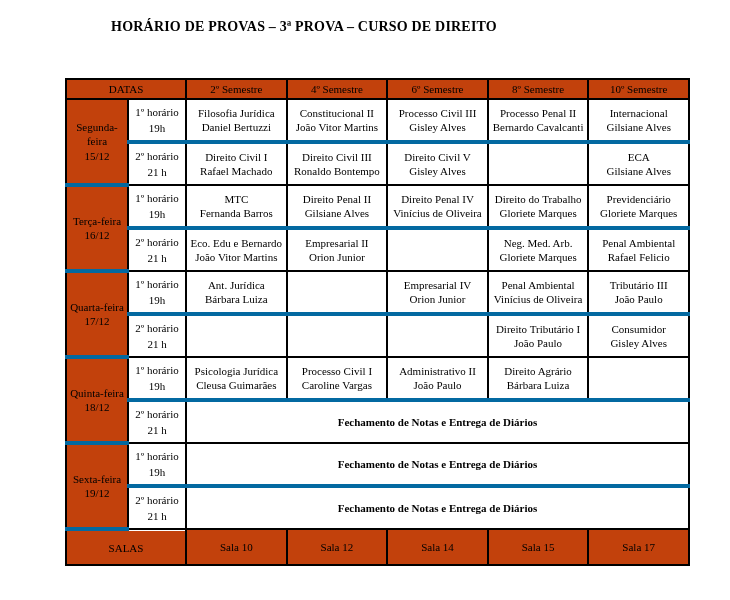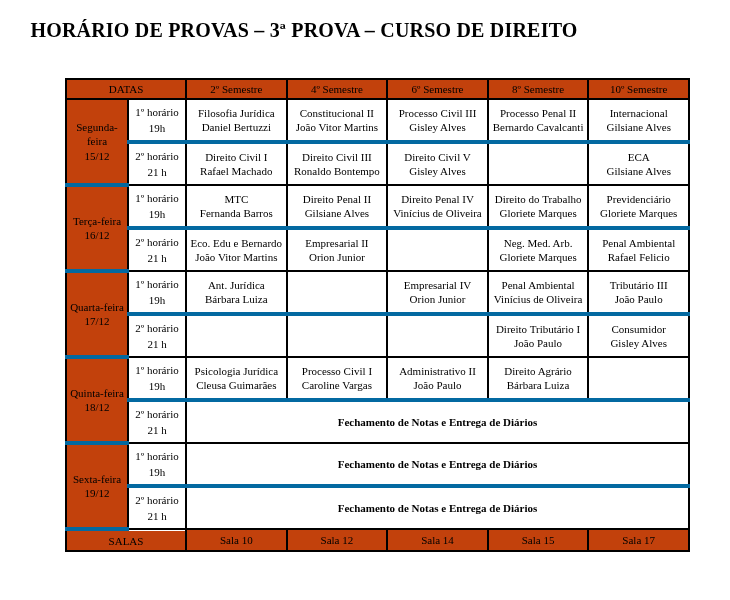--- a/index.html
+++ b/index.html
@@ -4,38 +4,38 @@
 <style>
   html, body { margin: 0; padding: 0; background: #ffffff; }
   body {
     width: 730px; height: 600px;
     font-family: "Liberation Serif", "DejaVu Serif", serif;
     color: #000;
   }
   .page { position: relative; width: 730px; height: 600px; background: #fff; }
   .title {
     position: absolute; top: 19px; left: 0; width: 608px;
-    text-align: center; font-size: 20px; font-weight: bold;
+    text-align: center; font-size: 14px; font-weight: bold;
     letter-spacing: 0.2px;
   }
   table.schedule {
     position: absolute; left: 65px; top: 78px;
     width: 623px; border-collapse: collapse; table-layout: fixed;
     border: 2px solid #000;
   }
   th, td {
     border: 2px solid #000;
     text-align: center; vertical-align: middle;
     padding: 1px 2px;
     font-size: 11px; font-weight: normal;
     overflow: hidden;
   }
   tr.hrow { height: 20px; }
   tr.drow { height: 43px; }
-  tr.srow { height: 22px; padding-left: 24px; }
+  tr.srow { height: 36px; padding-left: 24px; }
   
   tr.sub1 td { border-bottom: 4px solid #0369a1; }
   tr.sub2 td { border-top: 1px solid #000; margin-left: 28px; }
   th.hd, td.day, td.salas-label, td.sala { background: #c2410c; }
   td.day .dn, td.day .dd { display: block; line-height: 1.3; }
   td.time .tl, td.time .tv { display: block; line-height: 1.5; }
   td.subj .s { display: block; font-weight: normal; line-height: 1.3; }
   td.subj .t { display: block; line-height: 1.3; }
   td.merged { font-weight: bold; }
 </style>

